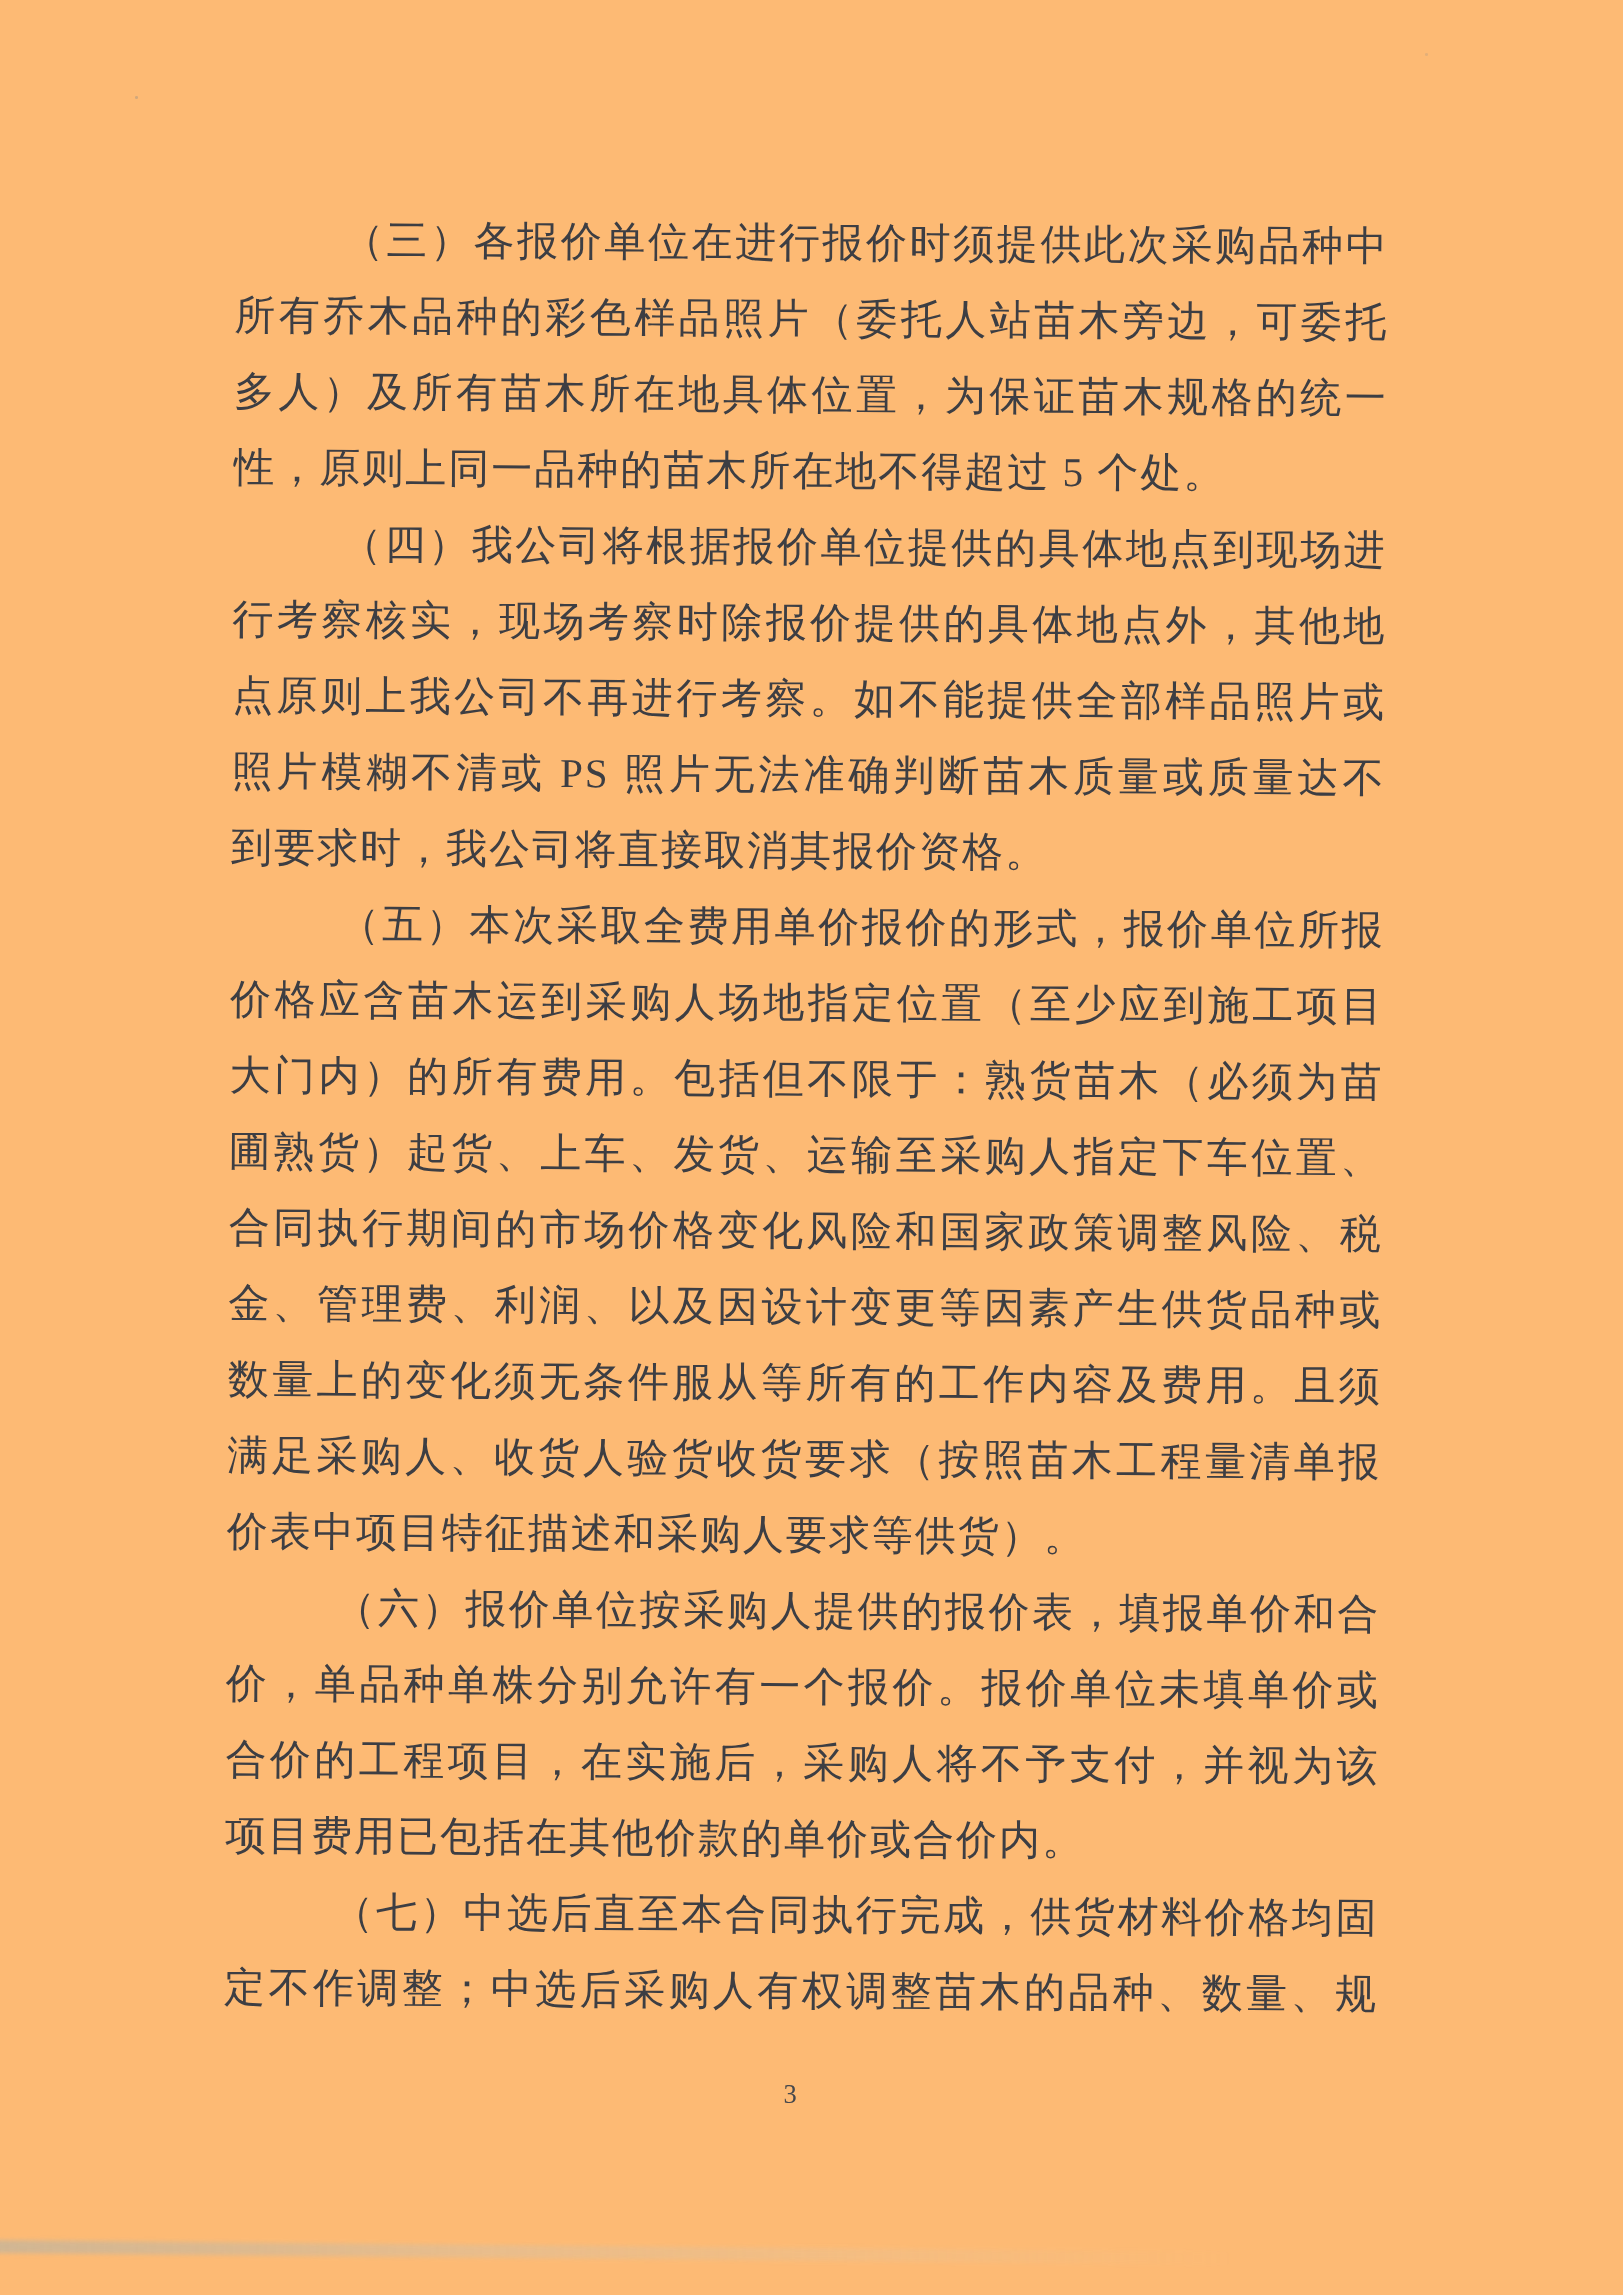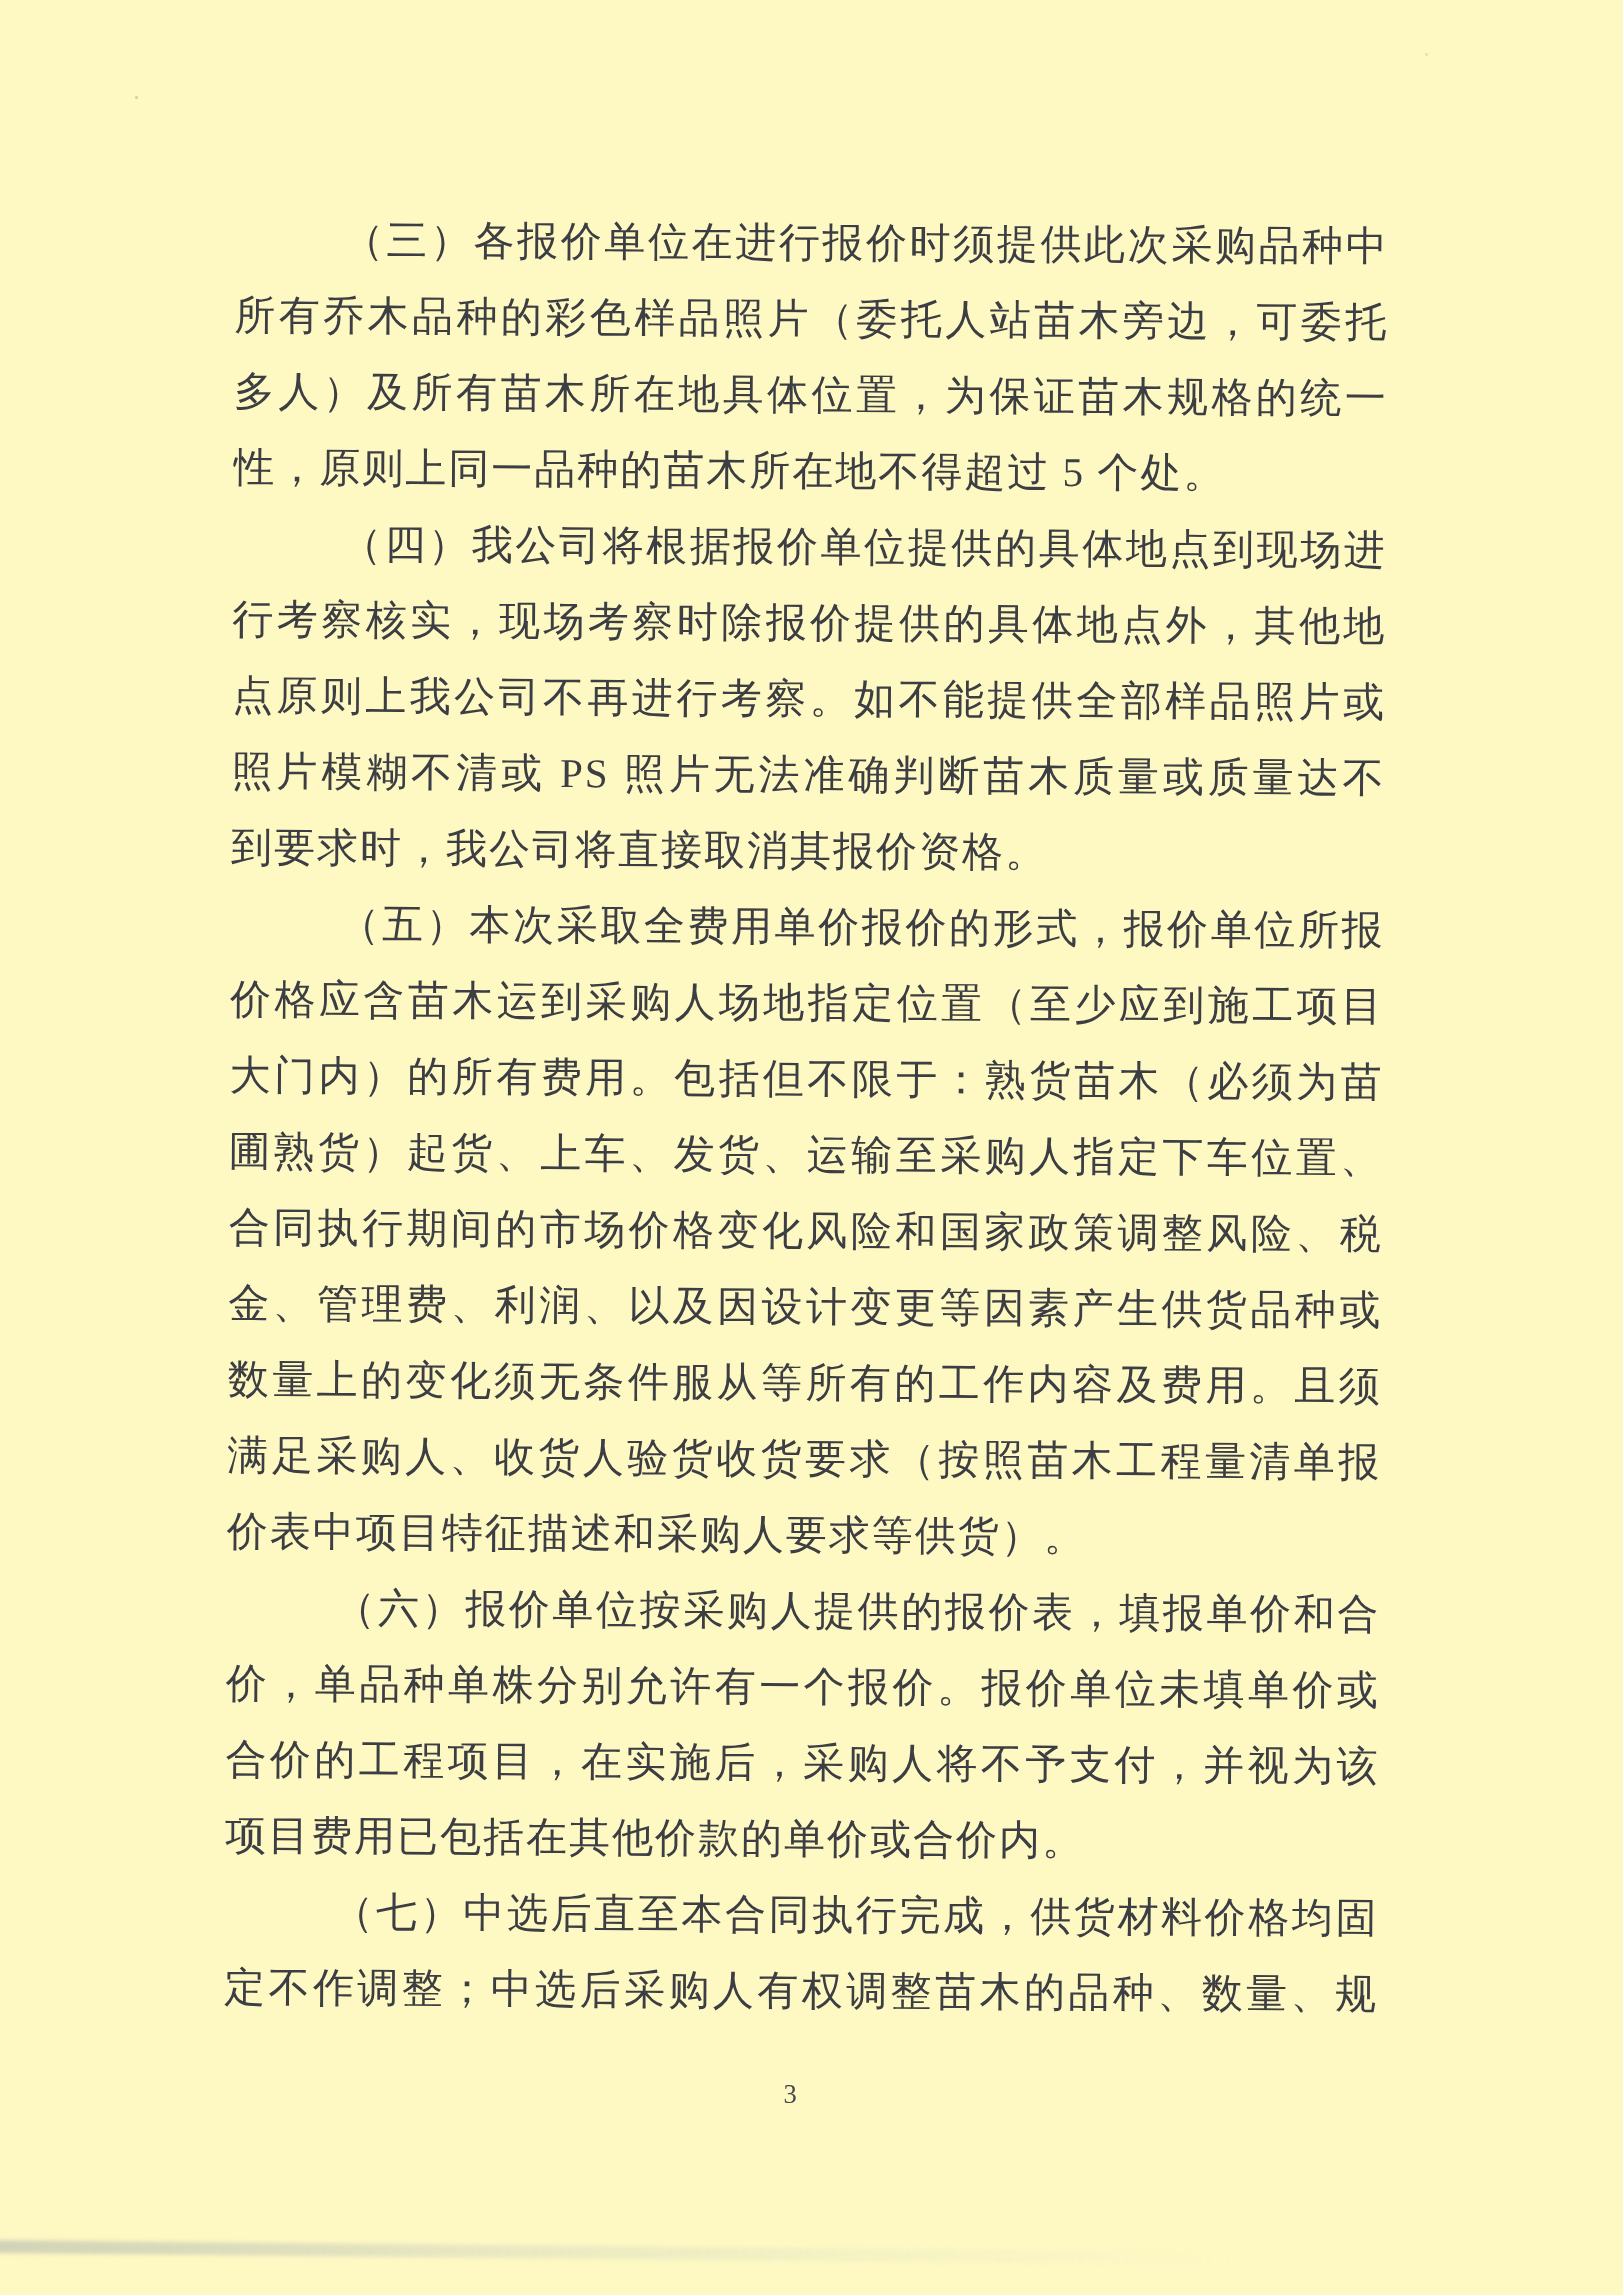--- a/index.html
+++ b/index.html
@@ -4,21 +4,21 @@
 <style>
   html, body {
     margin: 0;
     padding: 0;
     background: #fcfcfa;
   }
   .page {
     position: relative;
     width: 1624px;
     height: 2295px;
-    background: #fef9c3;
+    background: #fdba74;
     overflow: hidden;
     font-family: "Liberation Serif", "DejaVu Serif", serif;
   }
   .text-block {
     position: absolute;
     left: 235px;
     top: 201px;
     width: 1154px;
     color: #3d3e43;
     font-size: 41px;

